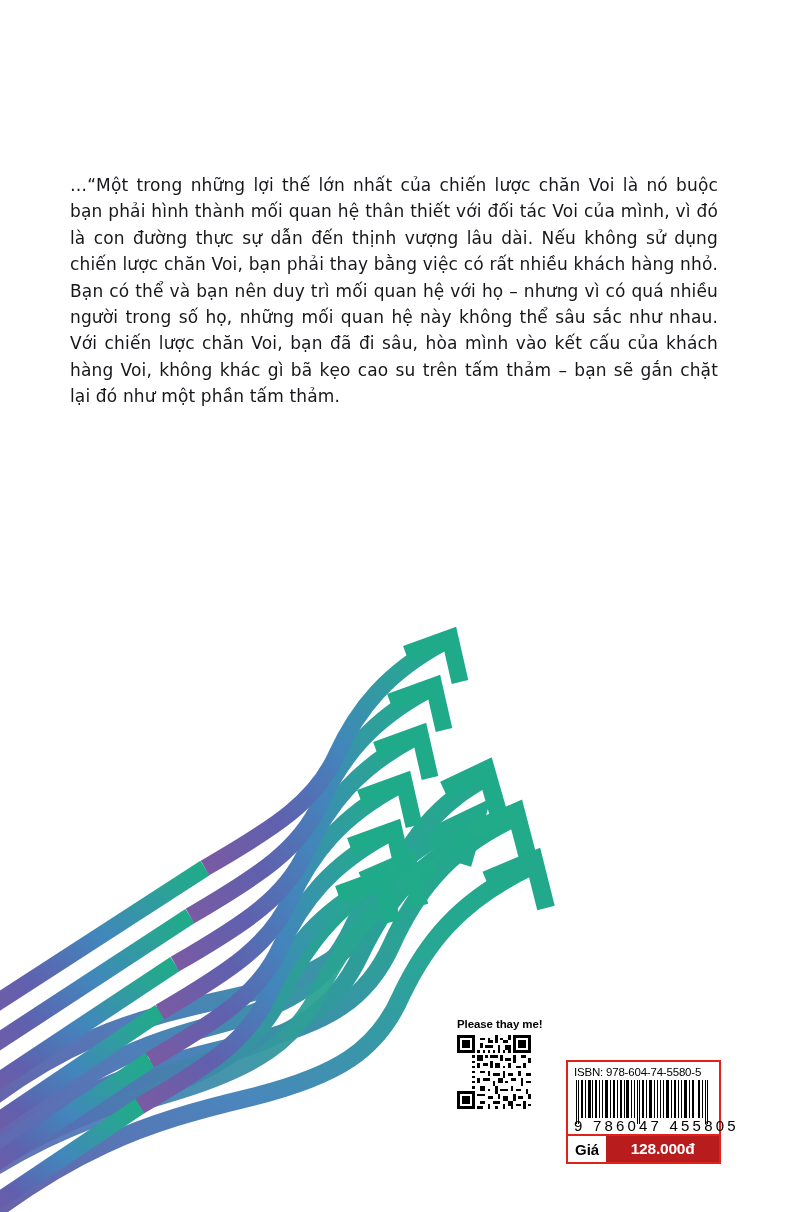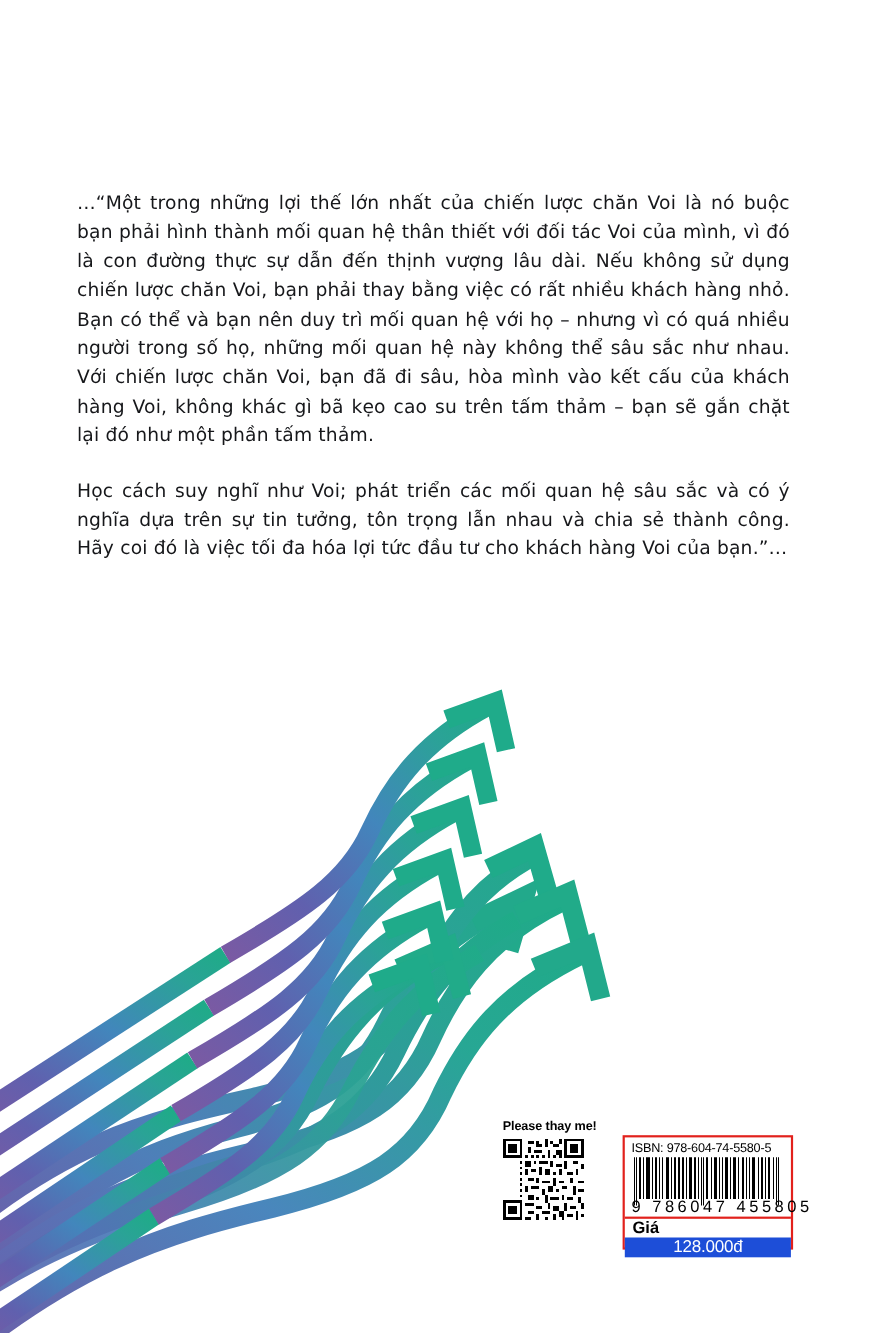--- a/index.html
+++ b/index.html
@@ -65,21 +65,21 @@
   }
   #qr {
     width: 74px;
     height: 74px;
     image-rendering: pixelated;
   }
 
   #isbn-block {
     position: absolute;
     left: 566px;
-    top: 1032px;
+    top: 1060px;
     width: 155px;
     border: 2px solid #e2211c;
     box-sizing: border-box;
     background: #fff;
   }
   #isbn-text {
     font-family: "Liberation Sans", sans-serif;
     font-size: 11.5px;
     color: #000;
     padding: 4px 0 2px 6px;
@@ -107,50 +107,48 @@
     font-size: 15px;
     letter-spacing: 3.2px;
     color: #000;
     white-space: nowrap;
   }
   #price-row {
     display: flex;
     align-items: stretch;
     border-top: 2px solid #e2211c;
     height: 26px;
-    flex-direction: column;
   }
   #price-label {
     font-family: "Liberation Sans", sans-serif;
     font-weight: bold;
     font-size: 15px;
     color: #000;
     display: flex;
     align-items: center;
     padding: 0 7px;
   }
   #price-value {
     flex: 1;
-    background: #1d4ed8;
+    background: #b91c1c;
     color: #ffffff;
     font-family: "Liberation Sans", sans-serif;
-    font-weight: normal;
+    font-weight: bold;
     font-size: 15.5px;
     display: flex;
     align-items: center;
     justify-content: center;
     letter-spacing: -0.2px;
   }
 </style>
 </head>
 <body>
 
 <div id="blurb">
   <p class="para">…“Một trong những lợi thế lớn nhất của chiến lược chăn Voi là nó buộc bạn phải hình thành mối quan hệ thân thiết với đối tác Voi của mình, vì đó là con đường thực sự dẫn đến thịnh vượng lâu dài. Nếu không sử dụng chiến lược chăn Voi, bạn phải thay bằng việc có rất nhiều khách hàng nhỏ. Bạn có thể và bạn nên duy trì mối quan hệ với họ – nhưng vì có quá nhiều người trong số họ, những mối quan hệ này không thể sâu sắc như nhau. Với chiến lược chăn Voi, bạn đã đi sâu, hòa mình vào kết cấu của khách hàng Voi, không khác gì bã kẹo cao su trên tấm thảm – bạn sẽ gắn chặt lại đó như một phần tấm thảm.</p>
-  <p class="para">Học cách suy nghĩ như Voi; phát triển các mối quan hệ sâu sắc và có ý nghĩa dựa trên sự tin tưởng, tôn trọng lẫn nhau và chia sẻ thành công. Hãy coi đó là việc tối đa hóa lợi tức đầu tư cho khách hàng Voi của bạn.”…</p>
 </div>
 
 <div id="artwork">
   <svg width="800" height="692" viewBox="0 0 800 692" xmlns="http://www.w3.org/2000/svg" aria-hidden="true">
     <defs>
       <linearGradient id="g1" x1="0" y1="1" x2="1" y2="0" gradientUnits="objectBoundingBox">
         <stop offset="0" stop-color="#6f5aa8"></stop>
         <stop offset="0.35" stop-color="#4e7fb9"></stop>
         <stop offset="0.7" stop-color="#2f9f9c"></stop>
         <stop offset="1" stop-color="#22a98b"></stop>

